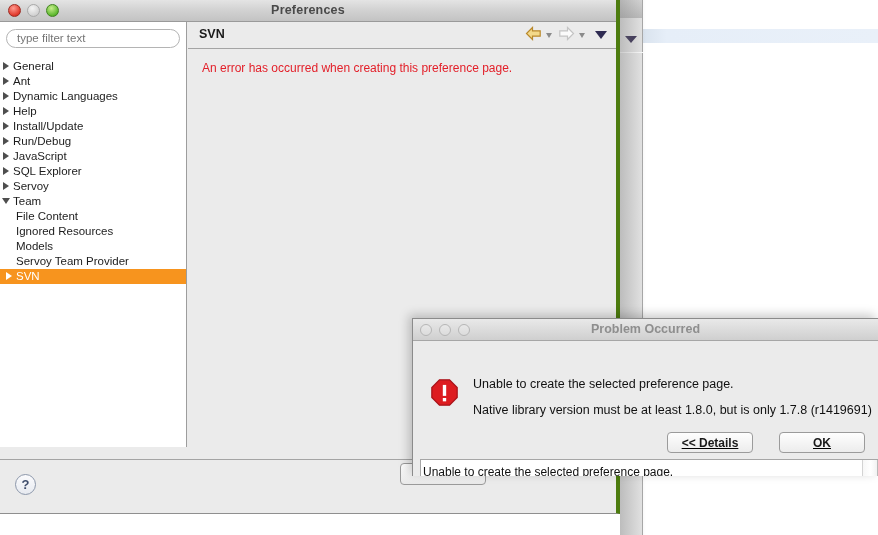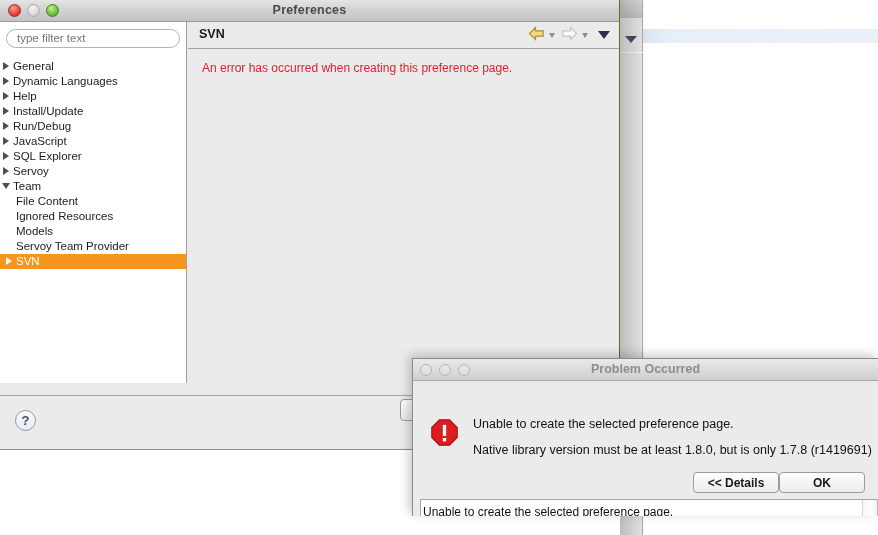--- a/index.html
+++ b/index.html
@@ -33,23 +33,23 @@
   .bg-strip.s3 { top: 53px; height: 482px; }
   .bg-tri {
     position: absolute; left: 625px; top: 36px;
     width: 0; height: 0;
     border-left: 6px solid transparent; border-right: 6px solid transparent;
     border-top: 7px solid #3b3356;
   }
 
   
   .prefs-win {
-    position: absolute; left: 0; top: 0; width: 620px; height: 450px;
+    position: absolute; left: 0; top: 0; width: 620px; height: 514px;
     background: #ebebeb;
-    border-right: 1px solid #4d7c0f;
+    border-right: 4px solid #4d7c0f;
     border-bottom: 1px solid #8f8f8f;
     box-sizing: border-box;
   }
   .titlebar {
     position: relative; height: 21px;
     background: linear-gradient(to bottom, #e4e4e4 0%, #d3d3d3 45%, #c3c3c3 100%);
     border-bottom: 1px solid #9a9a9a;
   }
   .titlebar .title {
     position: absolute; left: 0; right: 0; top: 3px;
@@ -154,21 +154,20 @@
     box-sizing: border-box;
   }
 
   
   .dialog {
     position: absolute; left: 412px; top: 318px; width: 466px; height: 158px;
     background: #ebebeb;
     border: 1px solid #8b8b8b; border-right: none; border-bottom: none;
     box-sizing: border-box;
     box-shadow: -3px -3px 10px rgba(0,0,0,0.22);
-    margin-top: 40px;
   }
   .dlg-titlebar {
     position: relative; height: 21px;
     background: linear-gradient(to bottom,#e9e9e9 0%,#dcdcdc 50%,#cfcfcf 100%);
     border-bottom: 1px solid #a6a6a6;
   }
   .dlg-titlebar .title {
     position: absolute; left: 0; right: 0; top: 3px; text-align: center;
     font-size: 12.5px; color: #8e8e8e; font-weight: bold;
   }
@@ -182,21 +181,21 @@
   .err-icon {
     position: absolute; left: 18px; top: 38px; width: 27px; height: 27px;
   }
   .dlg-line {
     position: absolute; left: 60px; font-size: 12.5px; color: #111111;
     white-space: nowrap;
   }
   .dlg-line.l1 { top: 36px; }
   .dlg-line.l2 { top: 62px; }
   .dlg-buttons {
-    position: absolute; right: 13px; top: 91px; display: flex; gap: 0;
+    position: absolute; right: 13px; top: 91px; display: flex; gap: 26px; text-decoration: underline;
   }
   .dlg-btn {
     min-width: 86px; height: 21px; border-radius: 4px;
     border: 1px solid #9b9b9b;
     background: linear-gradient(to bottom,#fefefe,#ececec);
     font-size: 12px; font-weight: bold; color: #1a1a1a;
     display: flex; align-items: center; justify-content: center;
     box-sizing: border-box; padding: 0 10px;
   }
   .details-wrap {
@@ -245,20 +244,26 @@
     <div class="sidebar">
       <div class="filter-wrap">
         <input class="filter-input" type="text" placeholder="type filter text" style="">
       </div>
       <div class="tree" id="tree">
           <div class="tree-row">
             <div class="arrow-box">
               <div class="arrow-r"></div>
             </div>
             <span class="lbl">General</span>
+          </div>
+          <div class="tree-row">
+            <div class="arrow-box">
+              <div class="arrow-r"></div>
+            </div>
+            <span class="lbl">Ant</span>
           </div>
           <div class="tree-row">
             <div class="arrow-box">
               <div class="arrow-r"></div>
             </div>
             <span class="lbl">Dynamic Languages</span>
           </div>
           <div class="tree-row">
             <div class="arrow-box">
               <div class="arrow-r"></div>

